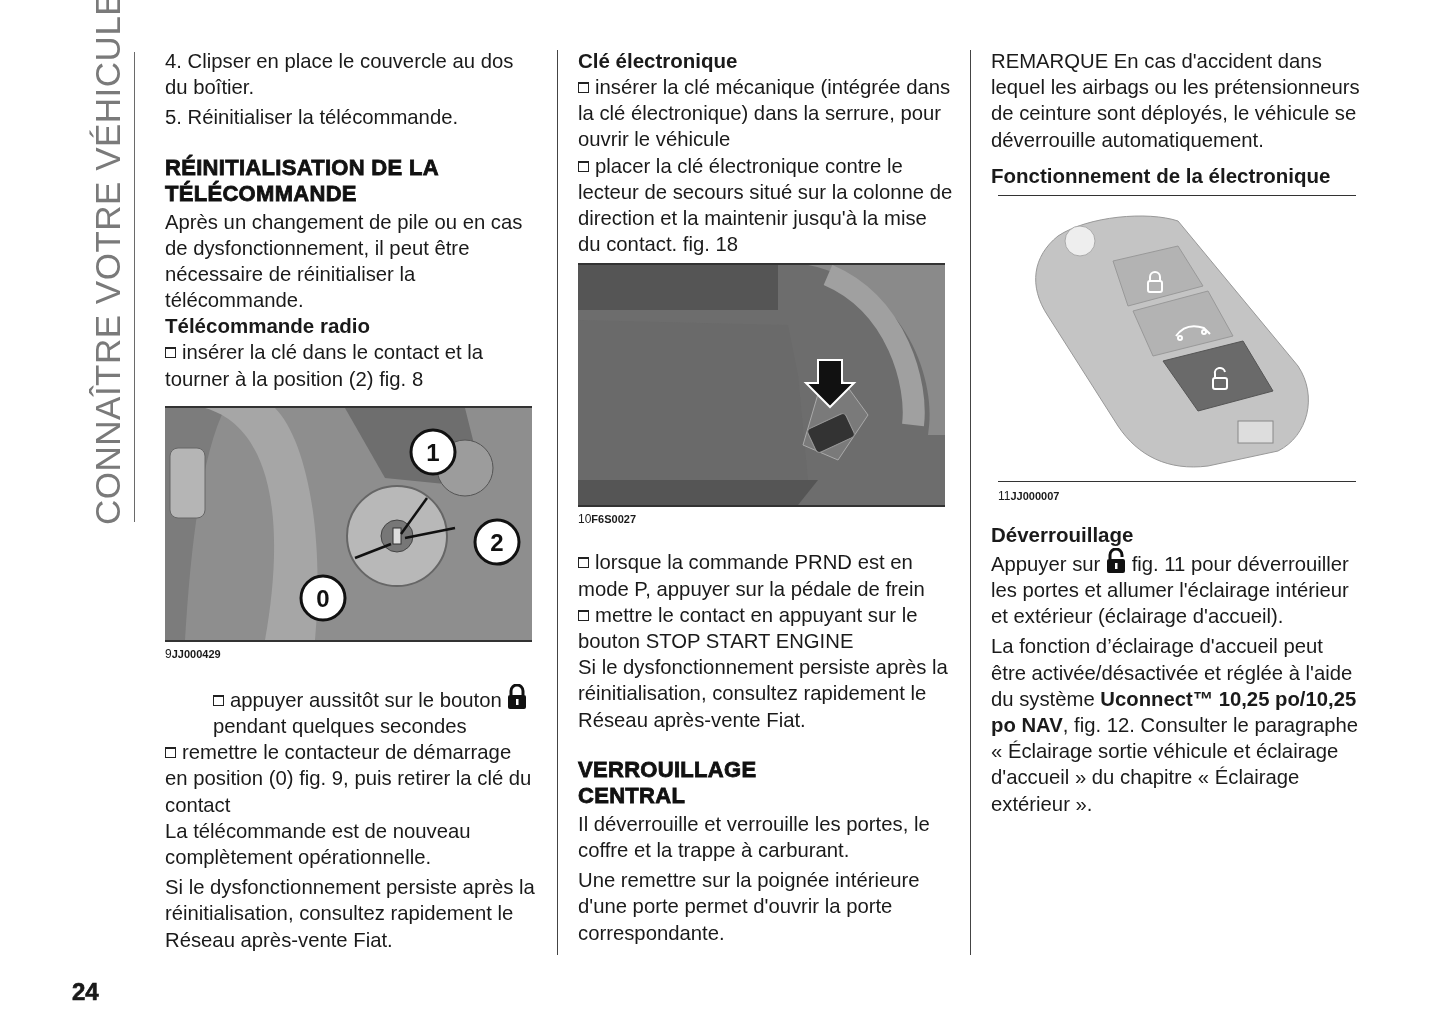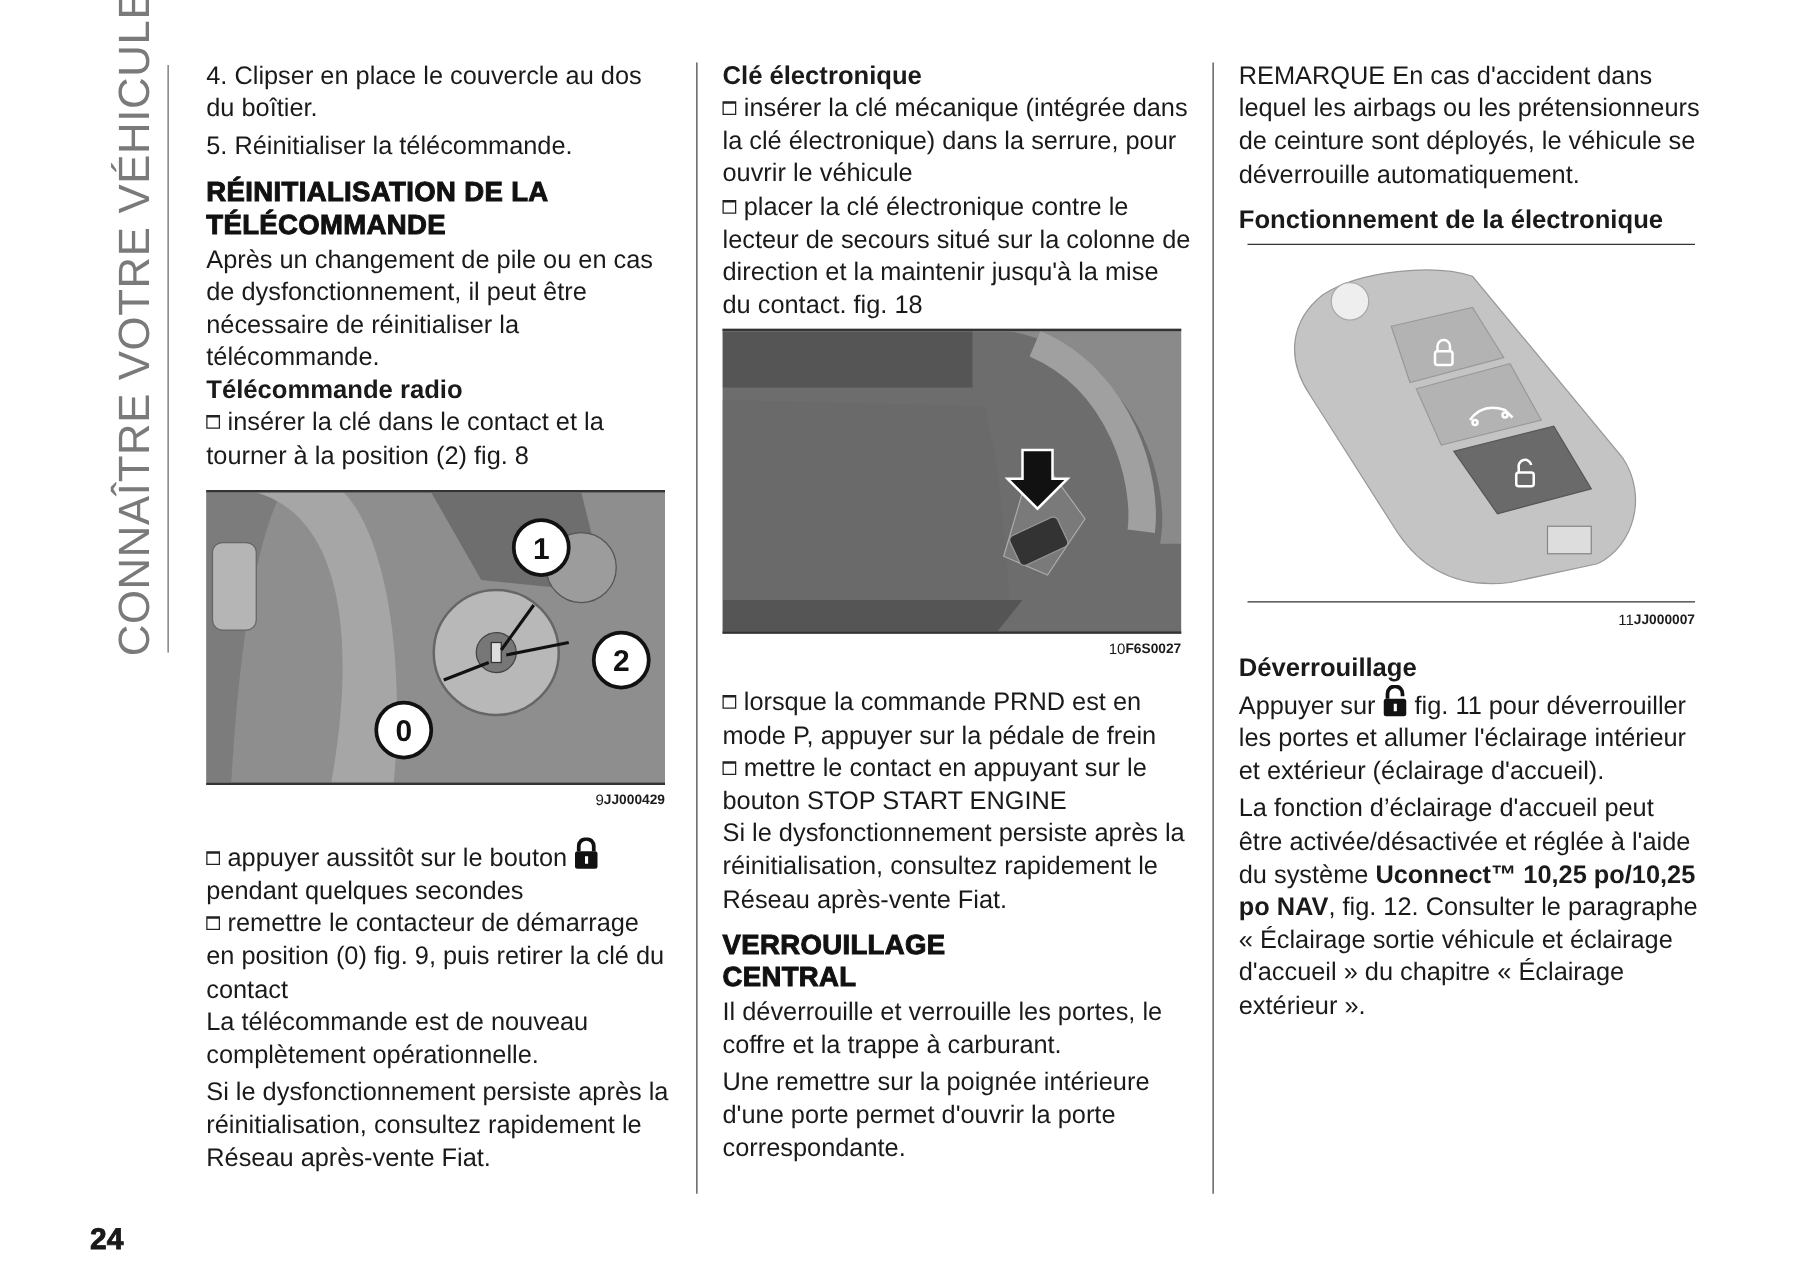--- a/index.html
+++ b/index.html
@@ -4,25 +4,25 @@
 <style>
   html,body{margin:0;padding:0;background:#fff;}
   body{width:1445px;height:1018px;position:relative;overflow:hidden;font-family:"Liberation Sans",sans-serif;color:#1a1a1a;}
   .side-tab{position:absolute;left:88px;top:50px;width:40px;height:475px;}
   .side-tab-text{position:absolute;left:0;top:0;width:475px;height:40px;transform-origin:0 0;transform:translate(0,475px) rotate(-90deg);font-size:35px;line-height:40px;color:#7a7a7a;letter-spacing:0.5px;white-space:nowrap;font-weight:300;text-align:right;}
   .side-line{position:absolute;left:134px;top:52px;width:1px;height:470px;background:#6a6a6a;}
   .col-sep{position:absolute;top:50px;width:1px;height:905px;background:#444;}
   .col{position:absolute;top:48px;font-size:20.3px;line-height:26.2px;}
   .col p{margin:0 0 4px 0;}
   .col p.tight{margin:0;}
-  .h-caps{font-family:"Liberation Sans",sans-serif;font-weight:900;font-size:22px;line-height:26px;letter-spacing:0.3px;margin:10px 0 2px 0;-webkit-text-stroke:0.8px #111;color:#111;}
+  .h-caps{font-family:"Liberation Sans",sans-serif;font-weight:900;font-size:22px;line-height:26px;letter-spacing:0.3px;margin:24px 0 2px 0;-webkit-text-stroke:0.8px #111;color:#111;}
   .h-sub{font-weight:bold;font-size:20.5px;line-height:26px;margin:0;}
   .bullet{display:inline-block;width:11px;height:11px;border:1.6px solid #222;border-top-width:2.6px;margin-right:6px;vertical-align:1px;box-sizing:border-box;}
   .fig{position:relative;background:#9a9a9a;border-top:2px solid #333;border-bottom:2px solid #333;overflow:hidden;}
-  .fig-cap{display:flex;justify-content:flex-end;font-size:12px;line-height:16px;margin-top:4px;margin-bottom:10px;}
+  .fig-cap{display:flex;justify-content:flex-start;font-size:12px;line-height:16px;margin-top:4px;margin-bottom:10px;}
   .fig-cap .code{font-weight:bold;font-size:11px;}
   .lock-inline{display:inline-block;vertical-align:-3px;}
   .page-num{position:absolute;left:72px;top:978px;font-size:24px;font-weight:900;-webkit-text-stroke:0.6px #111;}
   b.bt{font-weight:bold;}
 </style>
 </head>
 <body>
 
 <div class="side-tab">
   <div class="side-tab-text">CONNAÎTRE VOTRE VÉHICULE</div>
@@ -60,21 +60,21 @@
       <line x1="226" y1="136" x2="190" y2="150" stroke="#111" stroke-width="2.5"></line>
       <circle cx="158" cy="190" r="22" fill="#fff" stroke="#111" stroke-width="3"></circle>
       <text x="158" y="199" text-anchor="middle" font-family="Liberation Sans, sans-serif" font-weight="bold" font-size="24" fill="#111">0</text>
     </svg>
   </div>
   <div class="fig-cap" style="width:367px;">
     <span>9</span>
     <span class="code">JJ000429</span>
   </div>
 
-  <p class="tight" style="margin-top:22px;"><span class="bullet"></span><span>appuyer aussitôt sur le bouton</span>
+  <p class="tight" style="margin-top:22px;margin-left:48px;"><span class="bullet"></span><span>appuyer aussitôt sur le bouton</span>
     <svg class="lock-inline" width="20" height="26" viewBox="0 0 20 26">
         <path d="M4 11 V7 a6 6 0 0 1 12 0 V11" fill="none" stroke="#111" stroke-width="3"></path>
         <rect x="1" y="11" width="18" height="14" rx="2" fill="#111"></rect>
         <rect x="9" y="15" width="2.5" height="6" fill="#fff"></rect>
       </svg>
     <span>pendant quelques secondes</span></p>
   <p class="tight"><span class="bullet"></span><span>remettre le contacteur de démarrage en position (0) fig. 9, puis retirer la clé du contact</span></p>
   <p>La télécommande est de nouveau complètement opérationnelle.</p>
   <p>Si le dysfonctionnement persiste après la réinitialisation, consultez rapidement le Réseau après-vente Fiat.</p>
 </div>

